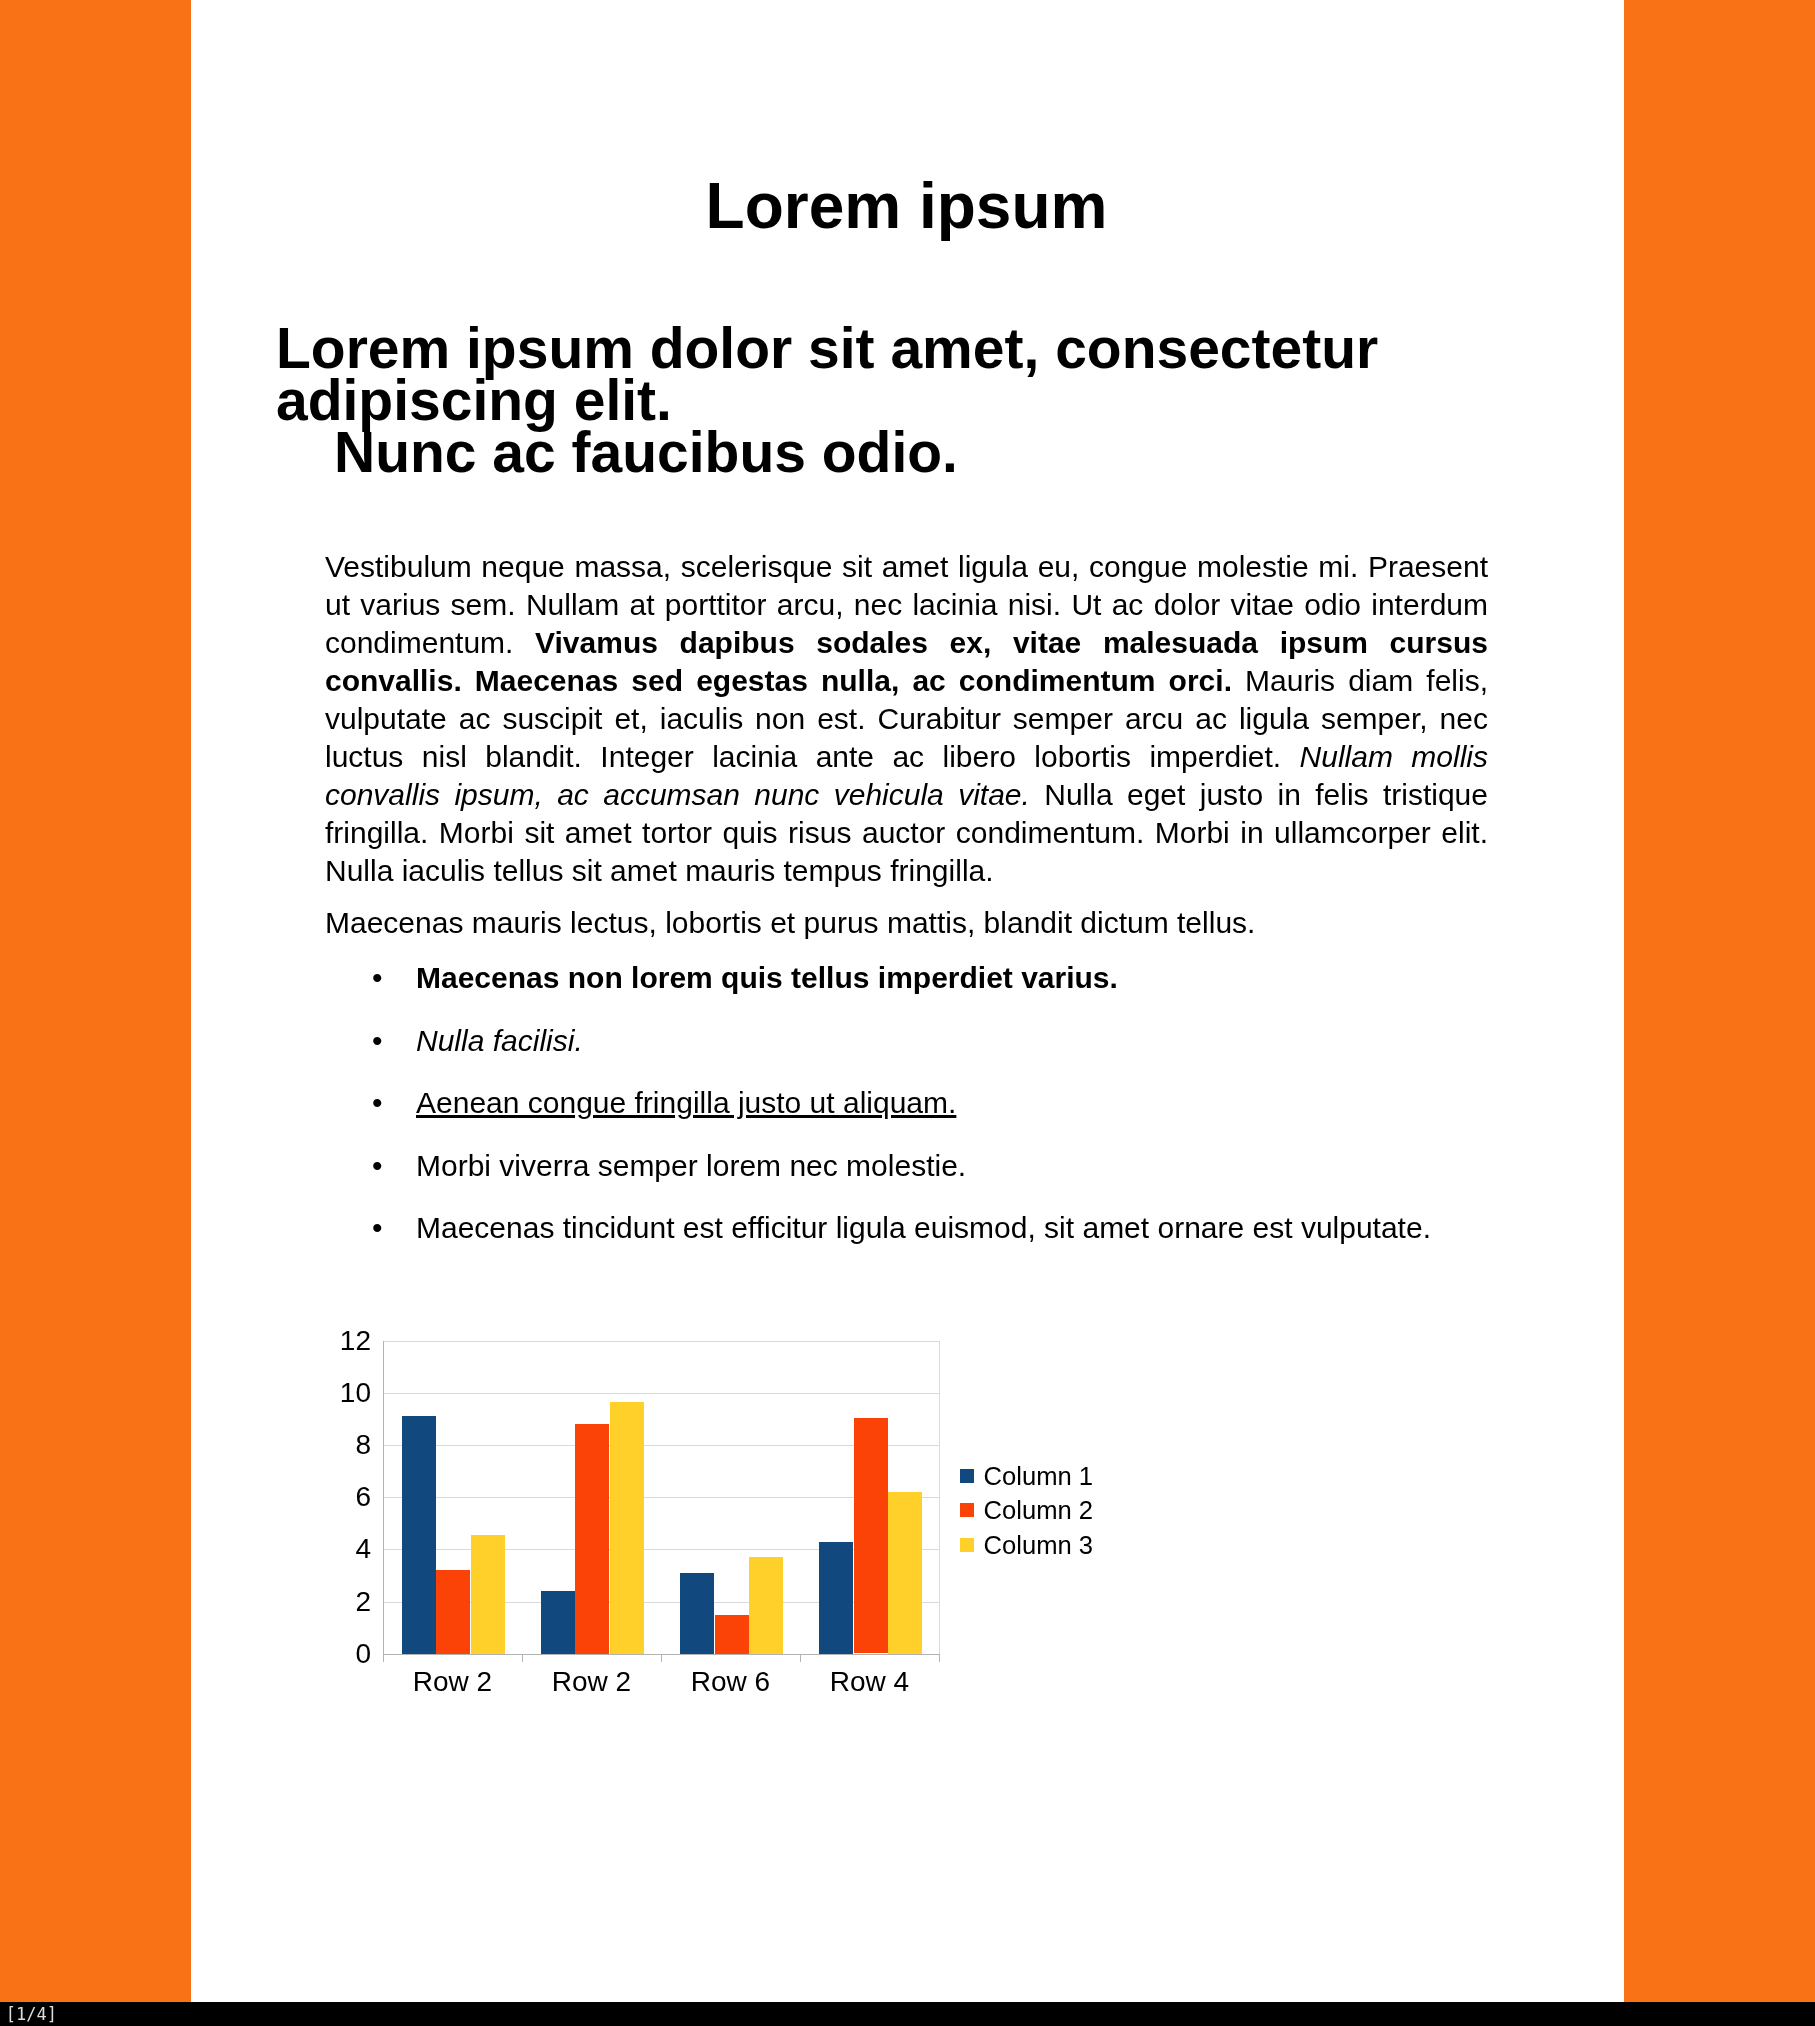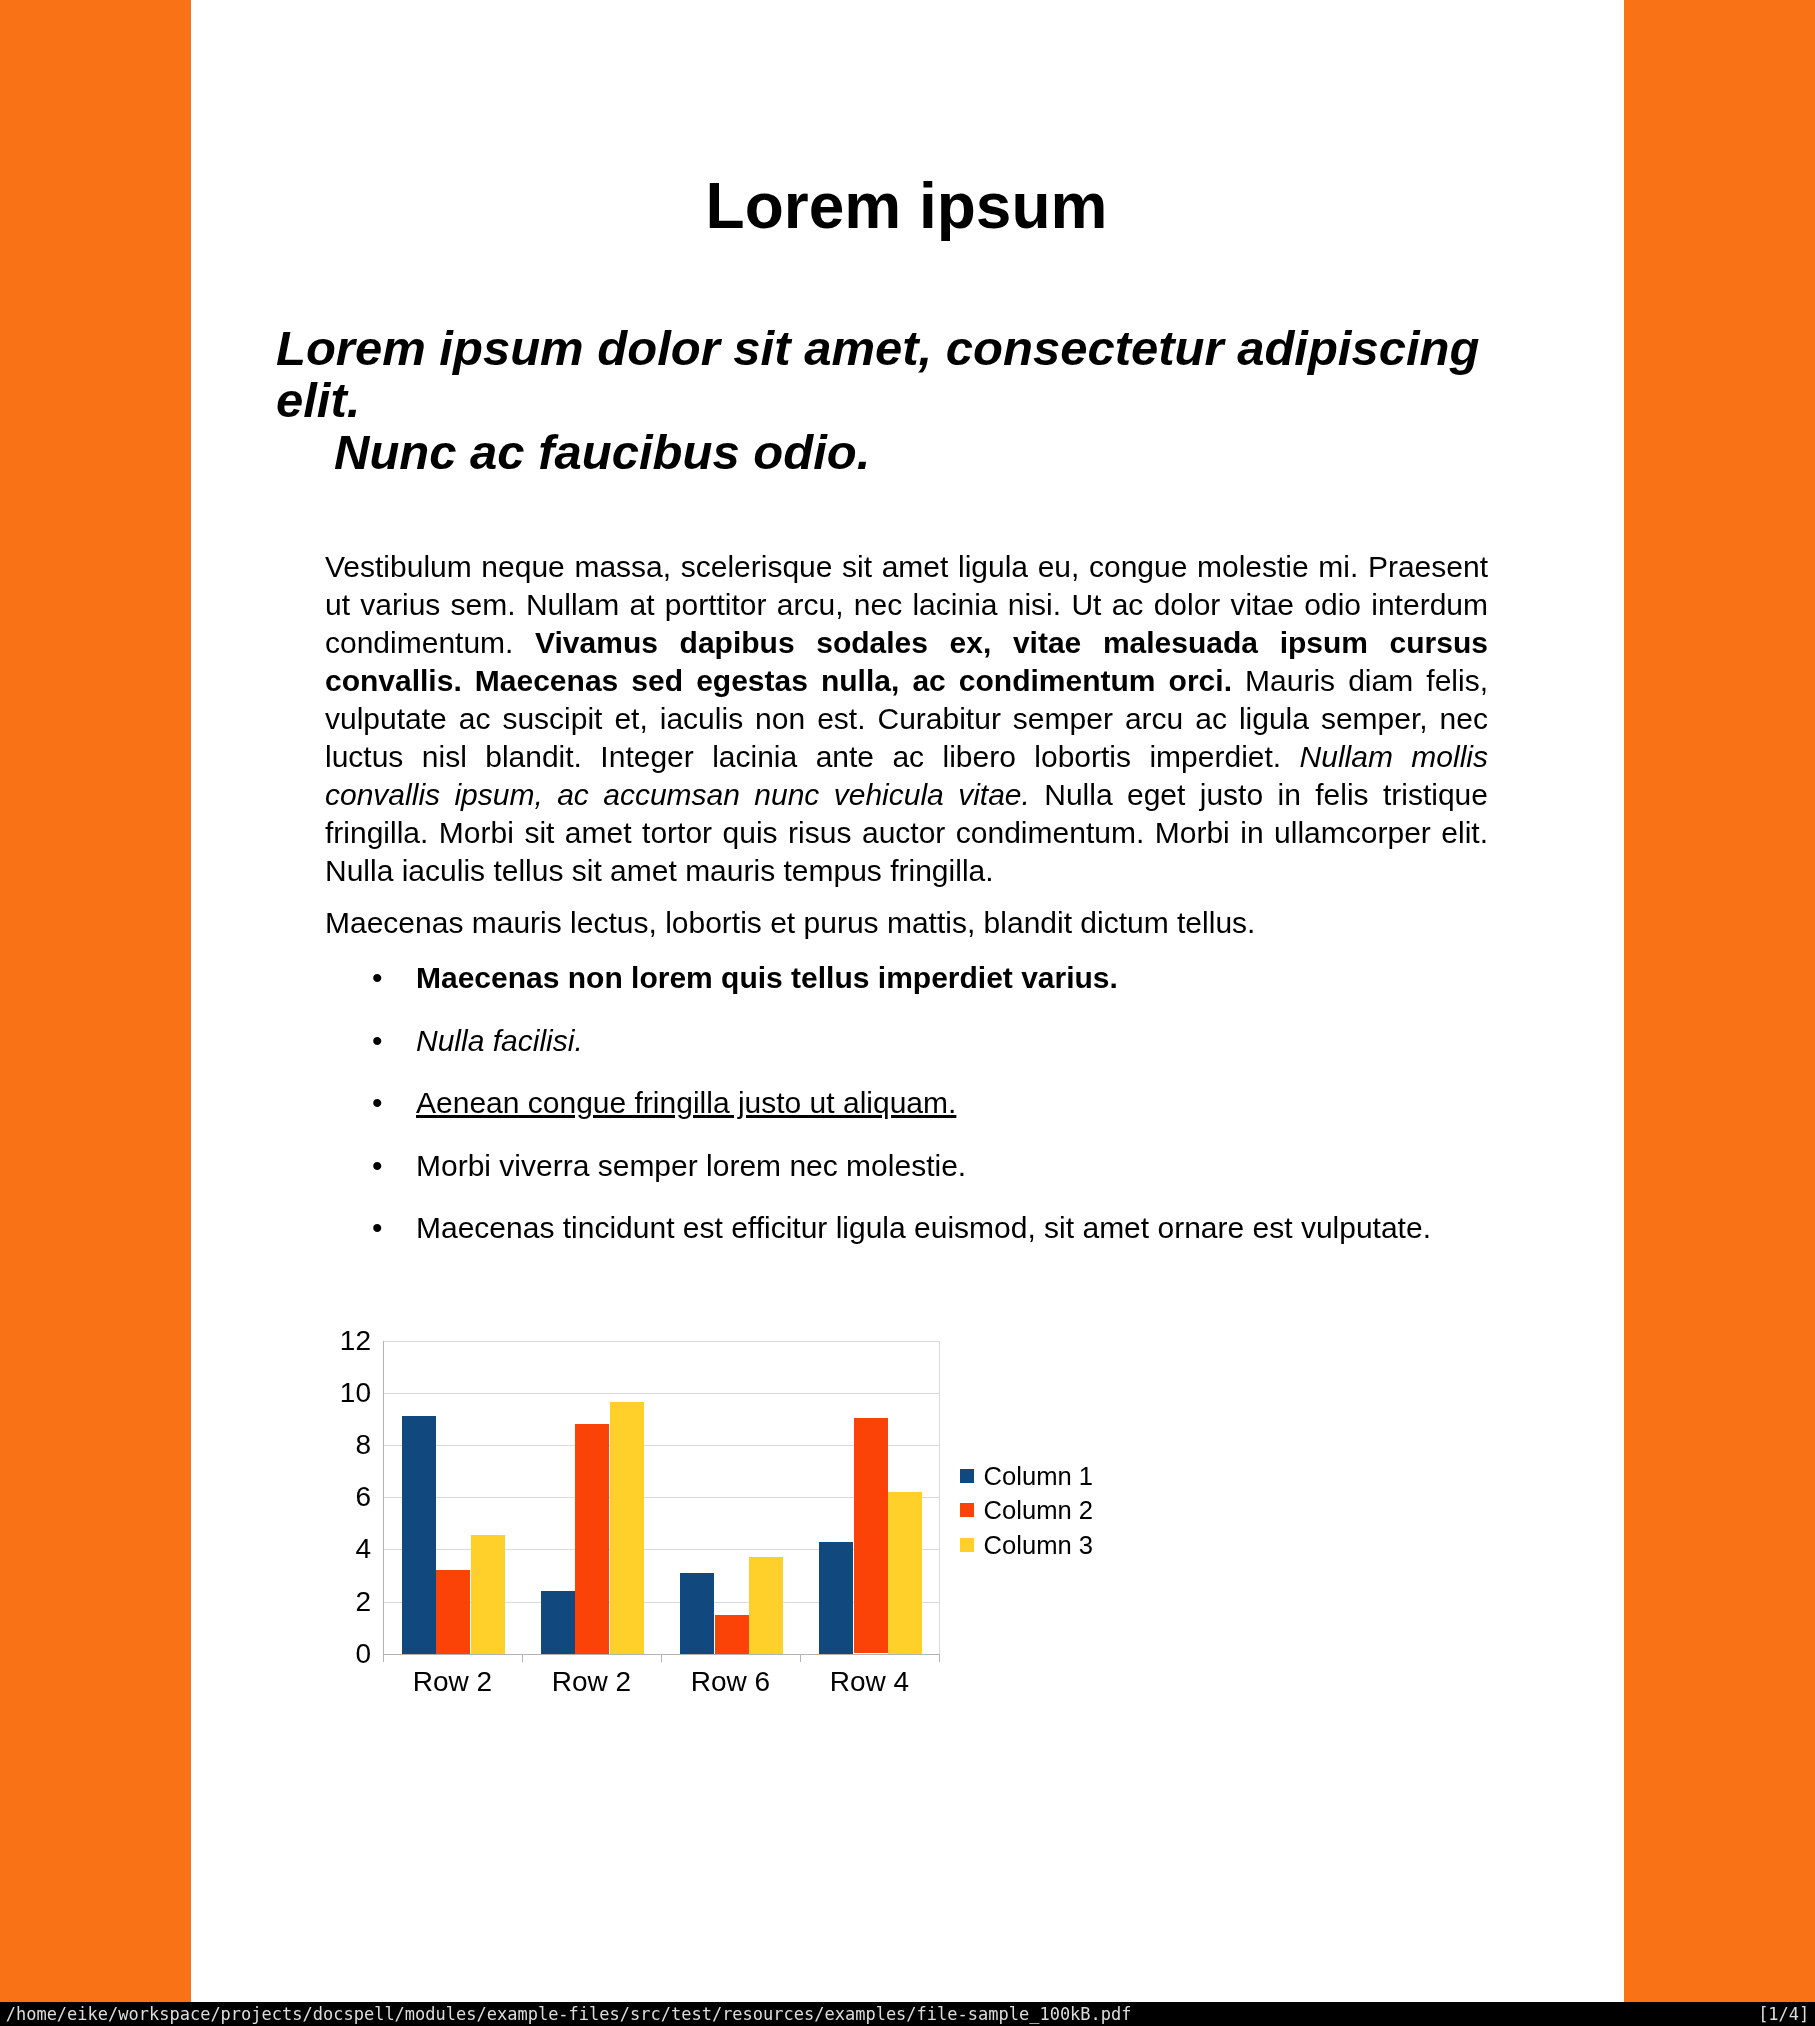--- a/index.html
+++ b/index.html
@@ -3,21 +3,21 @@
 <meta charset="utf-8">
 <style>
   html,body{margin:0;padding:0;background:#000;}
   body{width:1815px;height:2026px;position:relative;overflow:hidden;
        font-family:"Liberation Sans", sans-serif;color:#000;}
   .viewport{position:absolute;left:0;top:0;width:1815px;height:2002px;background:#f97316;}
   .page{position:absolute;left:191px;top:0;width:1433px;height:2002px;background:#ffffff;
         box-sizing:border-box;padding:0 136px 0 134px;}
   .doc-title{margin:0;padding-top:168px;height:76px;line-height:76px;
              font-size:64px;font-weight:bold;text-align:center;}
-  .doc-heading{margin:78px 0 0 -49px;font-size:49px;font-weight:bold;line-height:52px;font-style:italic;}
+  .doc-heading{margin:78px 0 0 -49px;font-size:57px;font-weight:bold;line-height:52px;}
   .doc-heading .h-line2{margin-left:58px;}
   .para{margin:0;font-size:30px;line-height:38px;text-align:justify;}
   .para-1{margin-top:70px;}
   .para-2{margin-top:14px;text-align:left;}
   .seg-bold{font-weight:bold;}
   .seg-italic{font-style:italic;}
   .seg-underline{text-decoration:underline;}
   ul.bullets{margin:17px 0 0 0;padding:0 0 0 91px;list-style:none;}
   ul.bullets li{position:relative;font-size:30px;line-height:38px;margin-bottom:24.6px;}
   ul.bullets li::before{content:"\2022";position:absolute;left:-44px;top:0;}
@@ -111,16 +111,15 @@
         </div>
         <div class="abs legend-row" style="left: 635px; top: 216px;">
           <span class="legend-swatch" style="background: rgb(255, 208, 42);"></span>
           <span class="legend-label">Column 3</span>
         </div>
       </div>
   </div>
 </div>
 
 <div class="status-bar">
-  <span>/home/eike/workspace/projects/docspell/modules/example-files/src/test/resources/examples/file-sample_100kB.pdf</span>
   <span>[1/4]</span>
 </div>
 
 
 </body></html>

